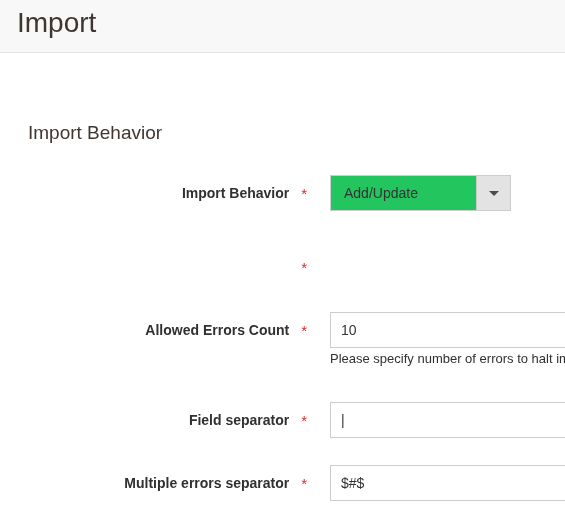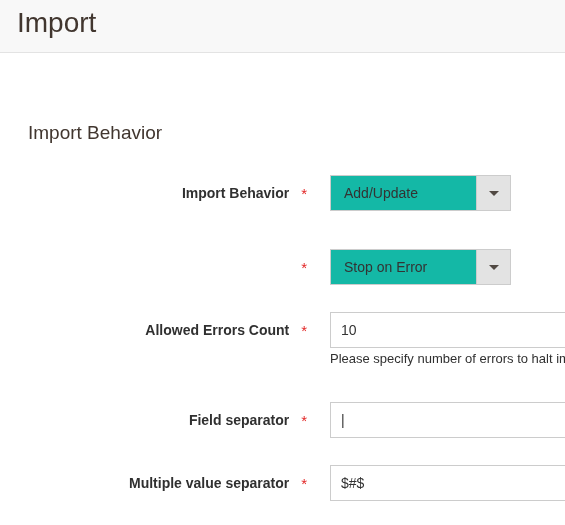--- a/index.html
+++ b/index.html
@@ -102,21 +102,21 @@
   }
   .text-input::placeholder { color: #a6a6a6; }
 
   
   .select-wrap {
     display: flex;
     box-sizing: border-box;
     width: 181px;
     height: 36px;
     border: 1px solid #cccccc;
-    background: #14b8a6;
+    background: #22c55e;
   }
   .select-value {
     flex: 1 1 auto;
     font-size: 14px;
     color: #333333;
     line-height: 34px;
     padding-left: 13px;
     white-space: nowrap;
     overflow: hidden;
   }
@@ -171,26 +171,20 @@
         <div class="select-arrow-btn"></div>
       </div>
     </div>
   </div>
 
   <div class="form-row" style="top:196px;">
     <div class="label-wrap">
       <span></span>
       <span class="req-asterisk">*</span>
     </div>
-    <div class="control">
-      <div class="select-wrap">
-        <div class="select-value">Stop on Error</div>
-        <div class="select-arrow-btn"></div>
-      </div>
-    </div>
   </div>
 
   <div class="form-row" style="top:259px;padding-left:20px;">
     <div class="label-wrap">
       <span>Allowed Errors Count</span>
       <span class="req-asterisk">*</span>
     </div>
     <input class="text-input" type="text" style="position: absolute; left: 326px; top: 0px;" value="10">
     <div class="field-note">Please specify number of errors to halt imp</div>
   </div>
@@ -198,19 +192,19 @@
   <div class="form-row" style="top:349px;text-decoration:underline;">
     <div class="label-wrap">
       <span>Field separator</span>
       <span class="req-asterisk">*</span>
     </div>
     <input class="text-input" type="text" style="position: absolute; left: 326px; top: 0px;" value="|">
   </div>
 
   <div class="form-row" style="top:412px;">
     <div class="label-wrap">
-      <span>Multiple value separator</span>
+      <span>Multiple errors separator</span>
       <span class="req-asterisk">*</span>
     </div>
     <input class="text-input" type="text" style="position: absolute; left: 326px; top: 0px;" value="$#$">
   </div>
 
 </div>
 
 </body></html>

